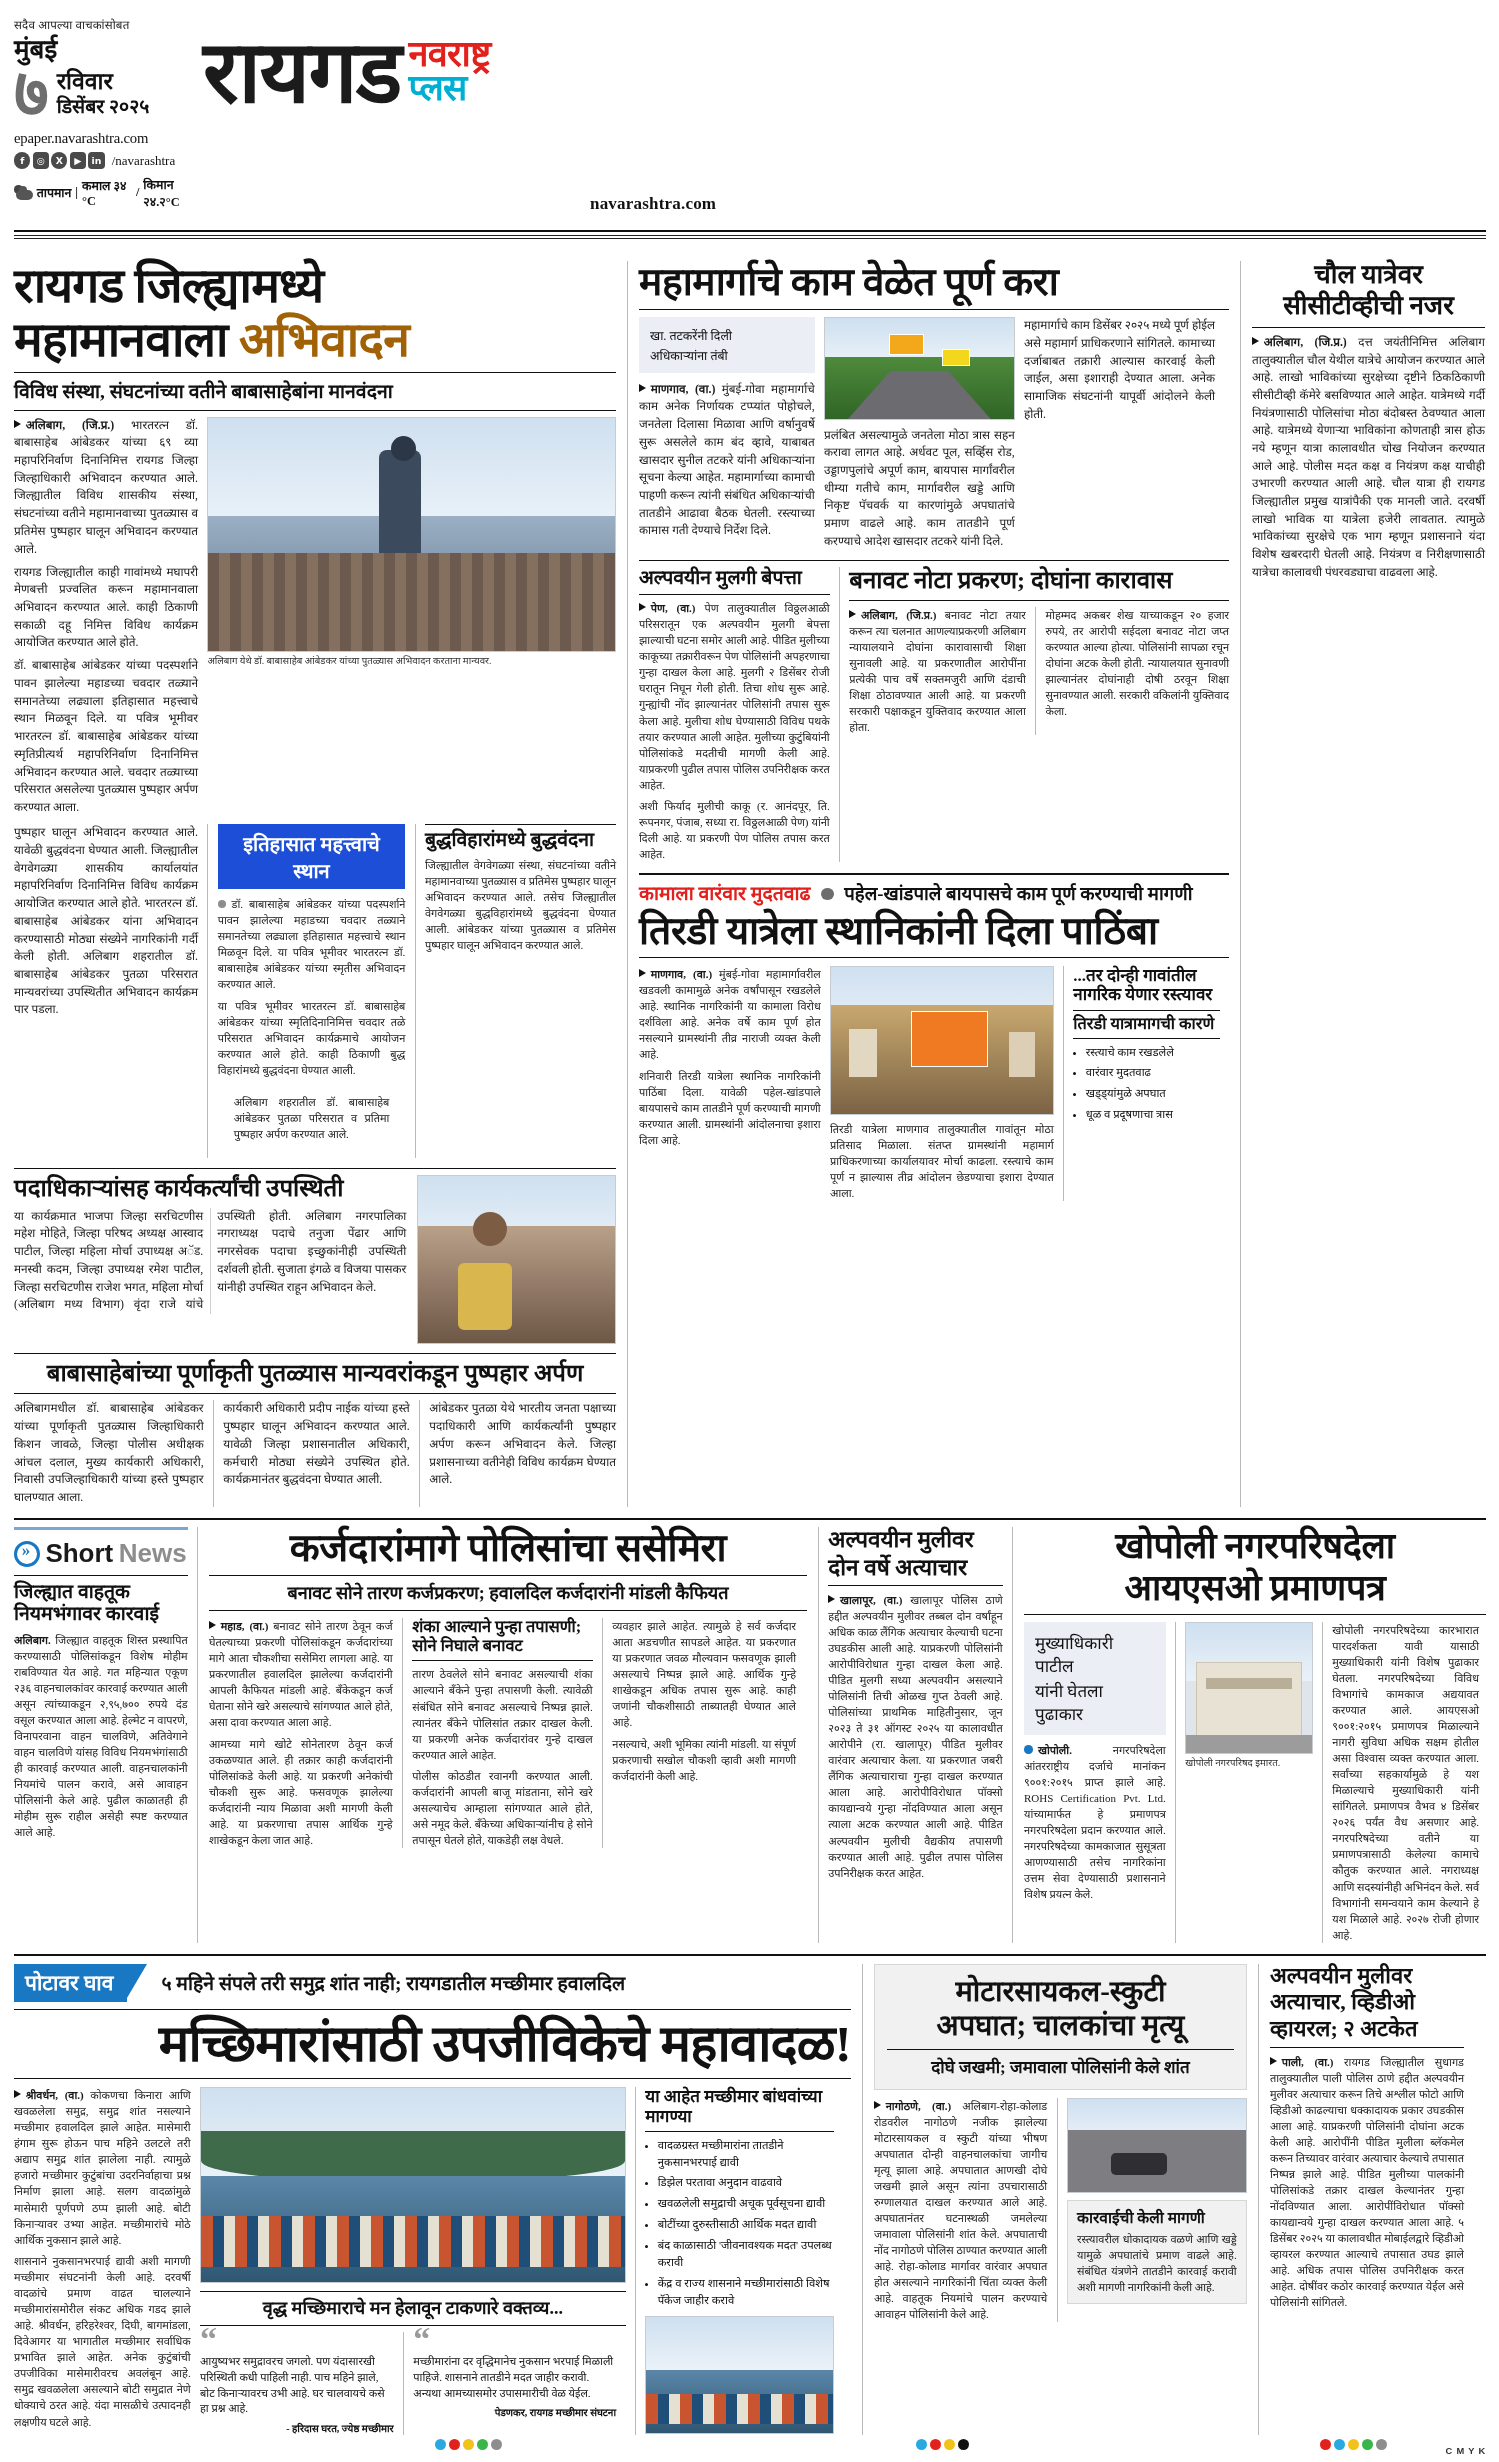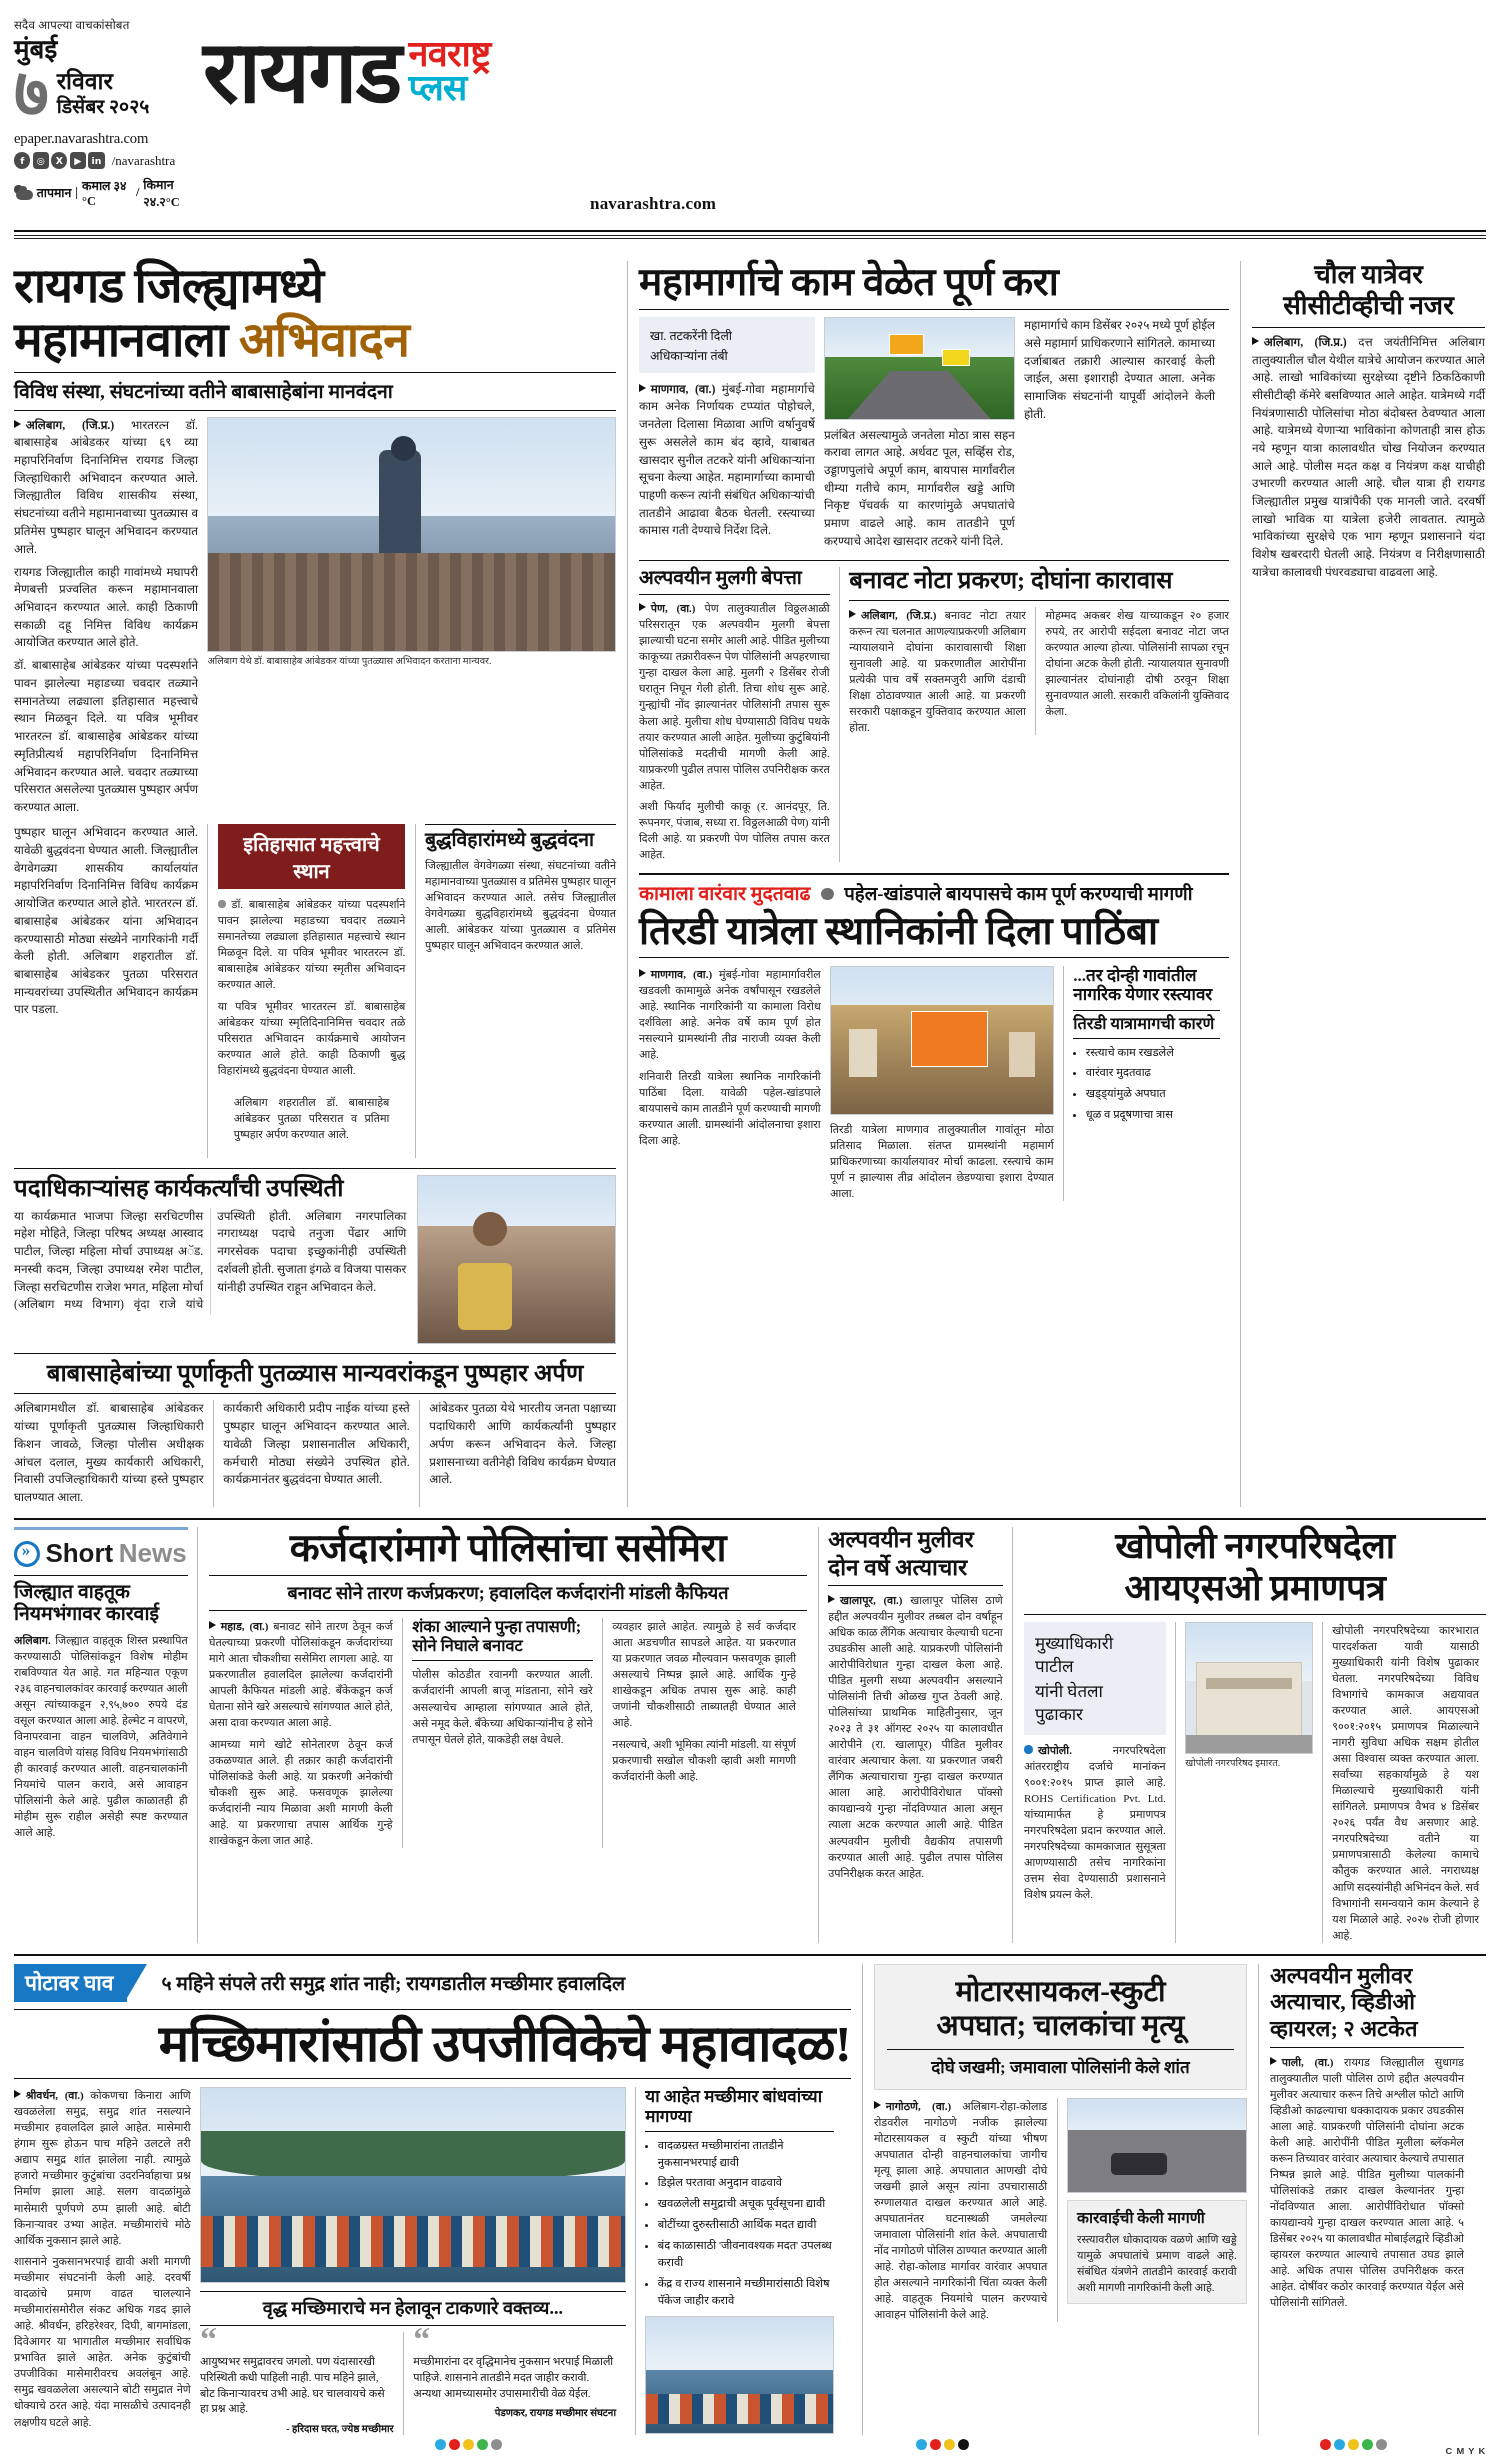--- a/index.html
+++ b/index.html
@@ -87,21 +87,21 @@
   .tri{display:inline-block;width:0;height:0;border-top:4.7px solid transparent;border-bottom:4.7px solid transparent;border-left:7.8px solid #111;margin-right:4.7px;vertical-align:0.8px;}
   .bullet-dot{display:inline-block;width:8.5px;height:8.5px;border-radius:50%;background:#8d8d8d;margin-right:5.4px;vertical-align:0px;}
 
   .cols2{column-count:2;column-gap:14px;column-rule:0.8px solid #cfcfcf;}
 
   .photo{background:#dfe5ea;border:0.8px solid #c6ccd2;position:relative;overflow:hidden;}
   .cap{font-size:9.7px;color:#333;margin-top:2.3px;}
 
   
   .tintbox{background:#eceef6;padding:9.3px 11px;box-sizing:border-box;}
-  .bluebar{background:#7f1d1d;color:#fff;font-weight:bold;text-align:center;padding:5.4px 7.8px;font-size:20px;}
+  .bluebar{background:#1d4ed8;color:#fff;font-weight:bold;text-align:center;padding:5.4px 7.8px;font-size:20px;}
   .greybox{background:#f1f1f1;border:0.8px solid #d6d6d6;padding:7.8px 9.3px;box-sizing:border-box;}
 
   .redtag{color:#e2201c;font-weight:bold;font-size:19.4px;}
   .dotsep{display:inline-block;width:12.4px;height:12.4px;border-radius:50%;background:#6d6d6d;margin:0 7px;vertical-align:-0.8px;}
 
   
   .shortnews{display:flex;align-items:center;gap:5.4px;}
   .sn-arrow{width:26px;height:26px;border-radius:50%;border:3.1px solid #1878c4;position:relative;box-sizing:border-box;}
   .sn-arrow:after{content:"»";position:absolute;left:4.7px;top:-3.1px;color:#1878c4;font-size:17px;font-weight:bold;}
   .sn-short{font-size:26px;font-weight:bold;color:#1a1a1a;font-family:"Liberation Sans",sans-serif;}
@@ -428,20 +428,21 @@
           <div class="col" style="width:193px;padding-right:9.3px;">
             <p class="body-txt sm" style="margin:0 0 5.4px;">
               <span class="tri"></span><span class="dateline">महाड, (वा.)</span>
               <span>बनावट सोने तारण ठेवून कर्ज घेतल्याच्या प्रकरणी पोलिसांकडून कर्जदारांच्या मागे आता चौकशीचा ससेमिरा लागला आहे. या प्रकरणातील हवालदिल झालेल्या कर्जदारांनी आपली कैफियत मांडली आहे. बँकेकडून कर्ज घेताना सोने खरे असल्याचे सांगण्यात आले होते, असा दावा करण्यात आला आहे.</span>
             </p>
             <p class="body-txt sm" style="margin:0;">आमच्या मागे खोटे सोनेतारण ठेवून कर्ज उकळण्यात आले. ही तक्रार काही कर्जदारांनी पोलिसांकडे केली आहे. या प्रकरणी अनेकांची चौकशी सुरू आहे. फसवणूक झालेल्या कर्जदारांनी न्याय मिळावा अशी मागणी केली आहे. या प्रकरणाचा तपास आर्थिक गुन्हे शाखेकडून केला जात आहे.</p>
           </div>
           <div class="col vline" style="width:200px;padding:0 9.3px;">
             <h3 class="head-s" style="font-size:16.3px;">शंका आल्याने पुन्हा तपासणी; सोने निघाले बनावट</h3>
             <div class="hr-thin" style="margin:4.7px 0 5.4px;"></div>
+            <p class="body-txt sm" style="margin:0 0 5.4px;">तारण ठेवलेले सोने बनावट असल्याची शंका आल्याने बँकेने पुन्हा तपासणी केली. त्यावेळी संबंधित सोने बनावट असल्याचे निष्पन्न झाले. त्यानंतर बँकेने पोलिसांत तक्रार दाखल केली. या प्रकरणी अनेक कर्जदारांवर गुन्हे दाखल करण्यात आले आहेत.</p>
             <p class="body-txt sm" style="margin:0;">पोलीस कोठडीत रवानगी करण्यात आली. कर्जदारांनी आपली बाजू मांडताना, सोने खरे असल्याचेच आम्हाला सांगण्यात आले होते, असे नमूद केले. बँकेच्या अधिकाऱ्यांनीच हे सोने तपासून घेतले होते, याकडेही लक्ष वेधले.</p>
           </div>
           <div class="col vline" style="width:194px;padding-left:9.3px;">
             <p class="body-txt sm" style="margin:0 0 5.4px;">व्यवहार झाले आहेत. त्यामुळे हे सर्व कर्जदार आता अडचणीत सापडले आहेत. या प्रकरणात या प्रकरणात जवळ मौल्यवान फसवणूक झाली असल्याचे निष्पन्न झाले आहे. आर्थिक गुन्हे शाखेकडून अधिक तपास सुरू आहे. काही जणांनी चौकशीसाठी ताब्यातही घेण्यात आले आहे.</p>
             <p class="body-txt sm" style="margin:0;">नसल्याचे, अशी भूमिका त्यांनी मांडली. या संपूर्ण प्रकरणाची सखोल चौकशी व्हावी अशी मागणी कर्जदारांनी केली आहे.</p>
           </div>
         </div>
       </div>
 
       <div class="col vline" style="width:194px;padding:0 9.3px;">

